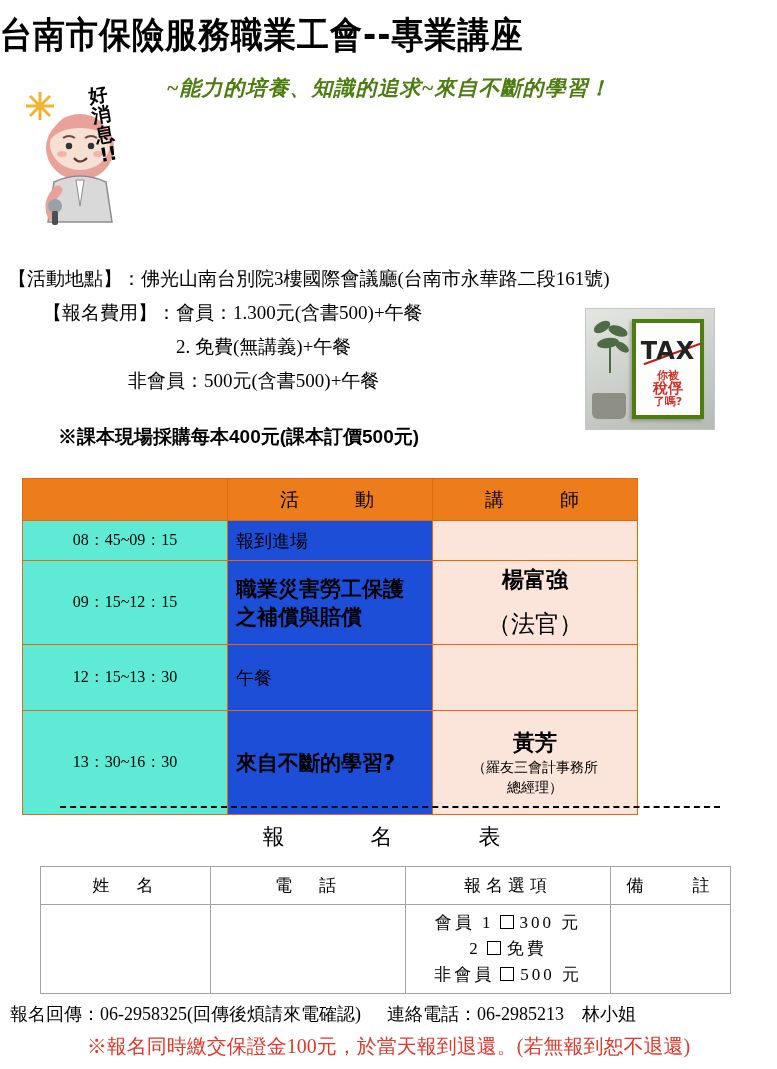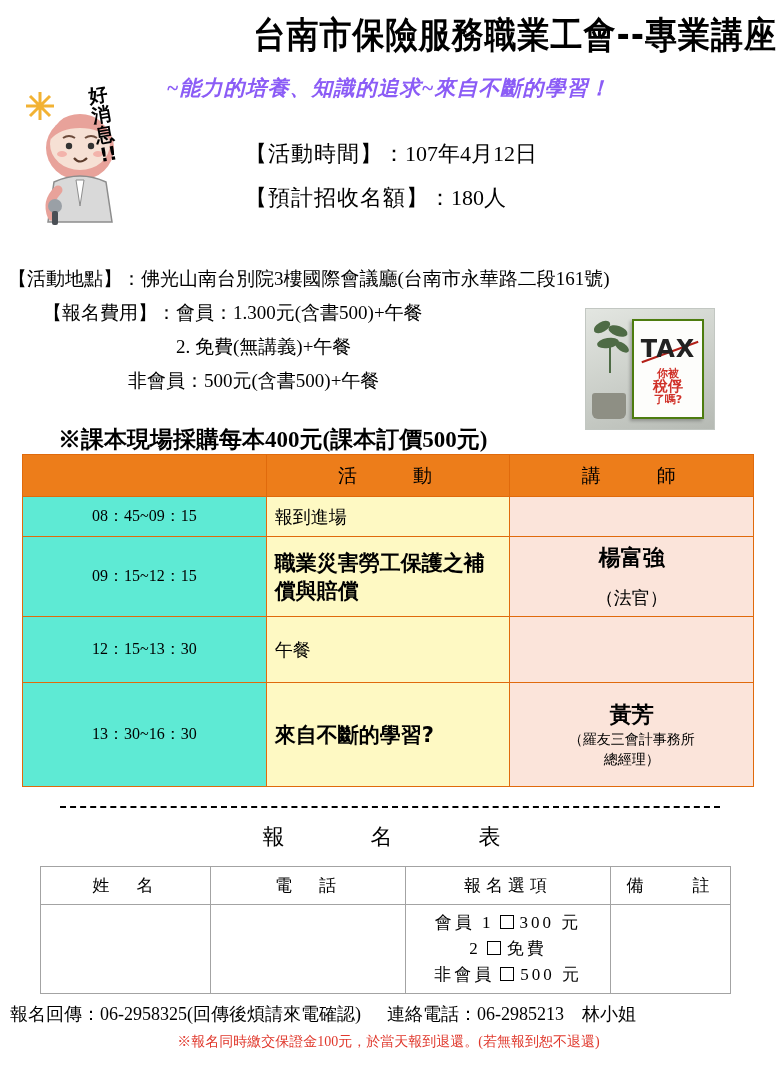--- a/index.html
+++ b/index.html
@@ -8,38 +8,38 @@
     width: 777px; height: 1069px;
     background: #ffffff;
     font-family: "Liberation Serif", serif;
     color: #000000;
     position: relative;
     overflow: hidden;
   }
   .page { position: relative; width: 777px; height: 1069px; }
 
   
-  .title-wrap { text-align: right; padding-top: 14px; }
+  .title-wrap { text-align: left; padding-top: 14px; }
   .main-title {
     font-family: "DejaVu Sans", sans-serif;
     font-weight: bold;
     font-size: 32px;
     letter-spacing: 1px;
     white-space: nowrap;
     display: inline-block;
     transform: scaleY(1.12);
   }
   .subtitle {
     margin-top: 16px;
     text-align: center;
     font-family: "Liberation Serif", serif;
     font-style: italic;
     font-weight: bold;
     font-size: 21px;
-    color: #8b5cf6;
+    color: #4d7c0f;
     letter-spacing: 1px;
     white-space: nowrap;
   }
 
   
   .mascot {
     position: absolute;
     left: 14px; top: 78px;
     width: 150px; height: 150px;
   }
@@ -76,80 +76,80 @@
     line-height: 34px;
   }
   .info .row { white-space: nowrap; }
   .info .ind1 { padding-left: 8px; margin-left: 27px; }
   .info .ind2 { padding-left: 168px; }
   .info .ind3 { padding-left: 120px; }
 
   .note-line {
     position: absolute;
     left: 58px; top: 424px;
-    font-family: Liberation Serif, serif;
+    font-family: Liberation Sans, sans-serif;
     font-weight: bold;
-    font-size: 23px;
+    font-size: 19px;
     white-space: nowrap;
   }
 
   
   .book-photo {
     position: absolute;
     left: 585px; top: 308px;
     width: 130px; height: 122px;
     background: #cfd4cf;
     overflow: hidden;
     border: 1px solid #c2c7c2;
   }
   .bp-bg { position:absolute; inset:0; background:linear-gradient(160deg,#e3e6e1 0%,#c8ccc6 60%,#b6bab4 100%); }
   .bp-plant { position:absolute; left:2px; top:4px; width:48px; height:70px; }
   .bp-pot { position:absolute; left:6px; bottom:10px; width:34px; height:26px; background:#8e8f84; border-radius:3px 3px 6px 6px;}
   .bp-book {
     position:absolute; right:10px; top:10px; width:72px; height:100px;
-    background:#fdfdfb; border:2px solid #4d7c0f; box-shadow:-2px 2px 3px rgba(0,0,0,.25);text-decoration:underline;
+    background:#fdfdfb; border:4px solid #4d7c0f; box-shadow:-2px 2px 3px rgba(0,0,0,.25);text-decoration:underline;
   }
   .bp-tax {
     position:absolute; top:14px; left:0; width:100%; text-align:center;
     font-family:"DejaVu Sans", sans-serif; font-weight:bold; font-size:24px; color:#222; letter-spacing:1px;
   }
   .bp-red {
     position:absolute; top:46px; left:4px; right:4px;
     font-family:"DejaVu Sans", sans-serif; font-weight:bold; font-size:11px;
     color:#d0322a; line-height:13px; text-align:center;
   }
   .bp-red .big { font-size:15px; display:block; }
   .bp-slash { position:absolute; left:6px; top:30px; width:60px; height:2px; background:#b32018; transform:rotate(-20deg); }
 
   
   .sched {
     position: absolute;
-    left: 22px; top: 454px;
-    width: 732px;
+    left: 22px; top: 478px;
+    width: 616px;
     border-collapse: collapse;
     table-layout: fixed;
   }
   .sched td, .sched th {
     border: 1px solid #e06a0c;
     padding: 4px 8px;
     vertical-align: middle;
   }
   .sched .hdr { background: #ED7D1A; text-align: center; font-size: 19px; letter-spacing: 6px; height: 42px;}
   .sched .tcell {
     background: #5eead4;
     text-align: center;
     font-size: 16px;
     width: 166px;
     font-family: "Liberation Serif", serif;
   }
-  .sched .act { background: #fef9c3; font-size: 18px; }
+  .sched .act { background: #1d4ed8; font-size: 18px; }
   .sched .act.big { font-family:"DejaVu Sans", sans-serif; font-weight: bold; font-size: 21px; }
   .sched .spk { background: #FBE4DA; text-align: center; width: 178px; }
   .sched .spk .nm { font-family:"DejaVu Sans", sans-serif; font-weight: bold; font-size: 22px; display:block; }
-  .sched .spk .sub { font-size: 18px; display:block; margin-top: 13px;}
+  .sched .spk .sub { font-size: 24px; display:block; margin-top: 13px;}
   .sched .spk .sub-s { font-size: 14px; display:block; line-height: 20px; font-family: Liberation Serif, serif;}
 
   
   .divider {
     position: absolute;
     left: 60px; top: 806px; width: 660px;
     border-top: 2px dashed #000;
     height: 0;
   }
 
@@ -184,21 +184,21 @@
 
   
   .foot1 {
     position: absolute; left: 10px; top: 1002px;
     font-size: 18px; white-space: nowrap;
   }
   .foot1 .gap { display:inline-block; width: 26px; }
   .foot2 {
     position: absolute; left: 0; top: 1033px; width: 777px;
     text-align: center;
-    font-size: 14px;
+    font-size: 20px;
     color: #e0382c;
     white-space: nowrap;
   }
 </style>
 </head>
 <body>
 
 <div class="page">
 
   <div class="title-wrap">
@@ -233,28 +233,20 @@
       <rect x="38" y="133" width="6" height="14" rx="2" fill="#4a4f55"></rect>
     </svg>
     <div class="mascot-text">
       <span>好</span>
       <span>消</span>
       <span>息</span>
       <span>!!</span>
     </div>
   </div>
 
-  <div class="evt-block">
-    <div>
-      <span class="lbl">【活動時間】</span><span>：107年4月12日</span>
-    </div>
-    <div>
-      <span class="lbl">【預計招收名額】</span><span>：180人</span>
-    </div>
-  </div>
 
   <div class="book-photo">
     <div class="bp-bg"></div>
     <div class="bp-plant">
       <svg width="48" height="70" viewBox="0 0 48 70" xmlns="http://www.w3.org/2000/svg">
         <g fill="#4e6b45">
           <ellipse cx="14" cy="14" rx="9" ry="5" transform="rotate(-30 14 14)"></ellipse>
           <ellipse cx="30" cy="18" rx="10" ry="5" transform="rotate(20 30 18)"></ellipse>
           <ellipse cx="20" cy="30" rx="11" ry="5" transform="rotate(-10 20 30)"></ellipse>
           <ellipse cx="34" cy="34" rx="8" ry="4" transform="rotate(35 34 34)"></ellipse>

